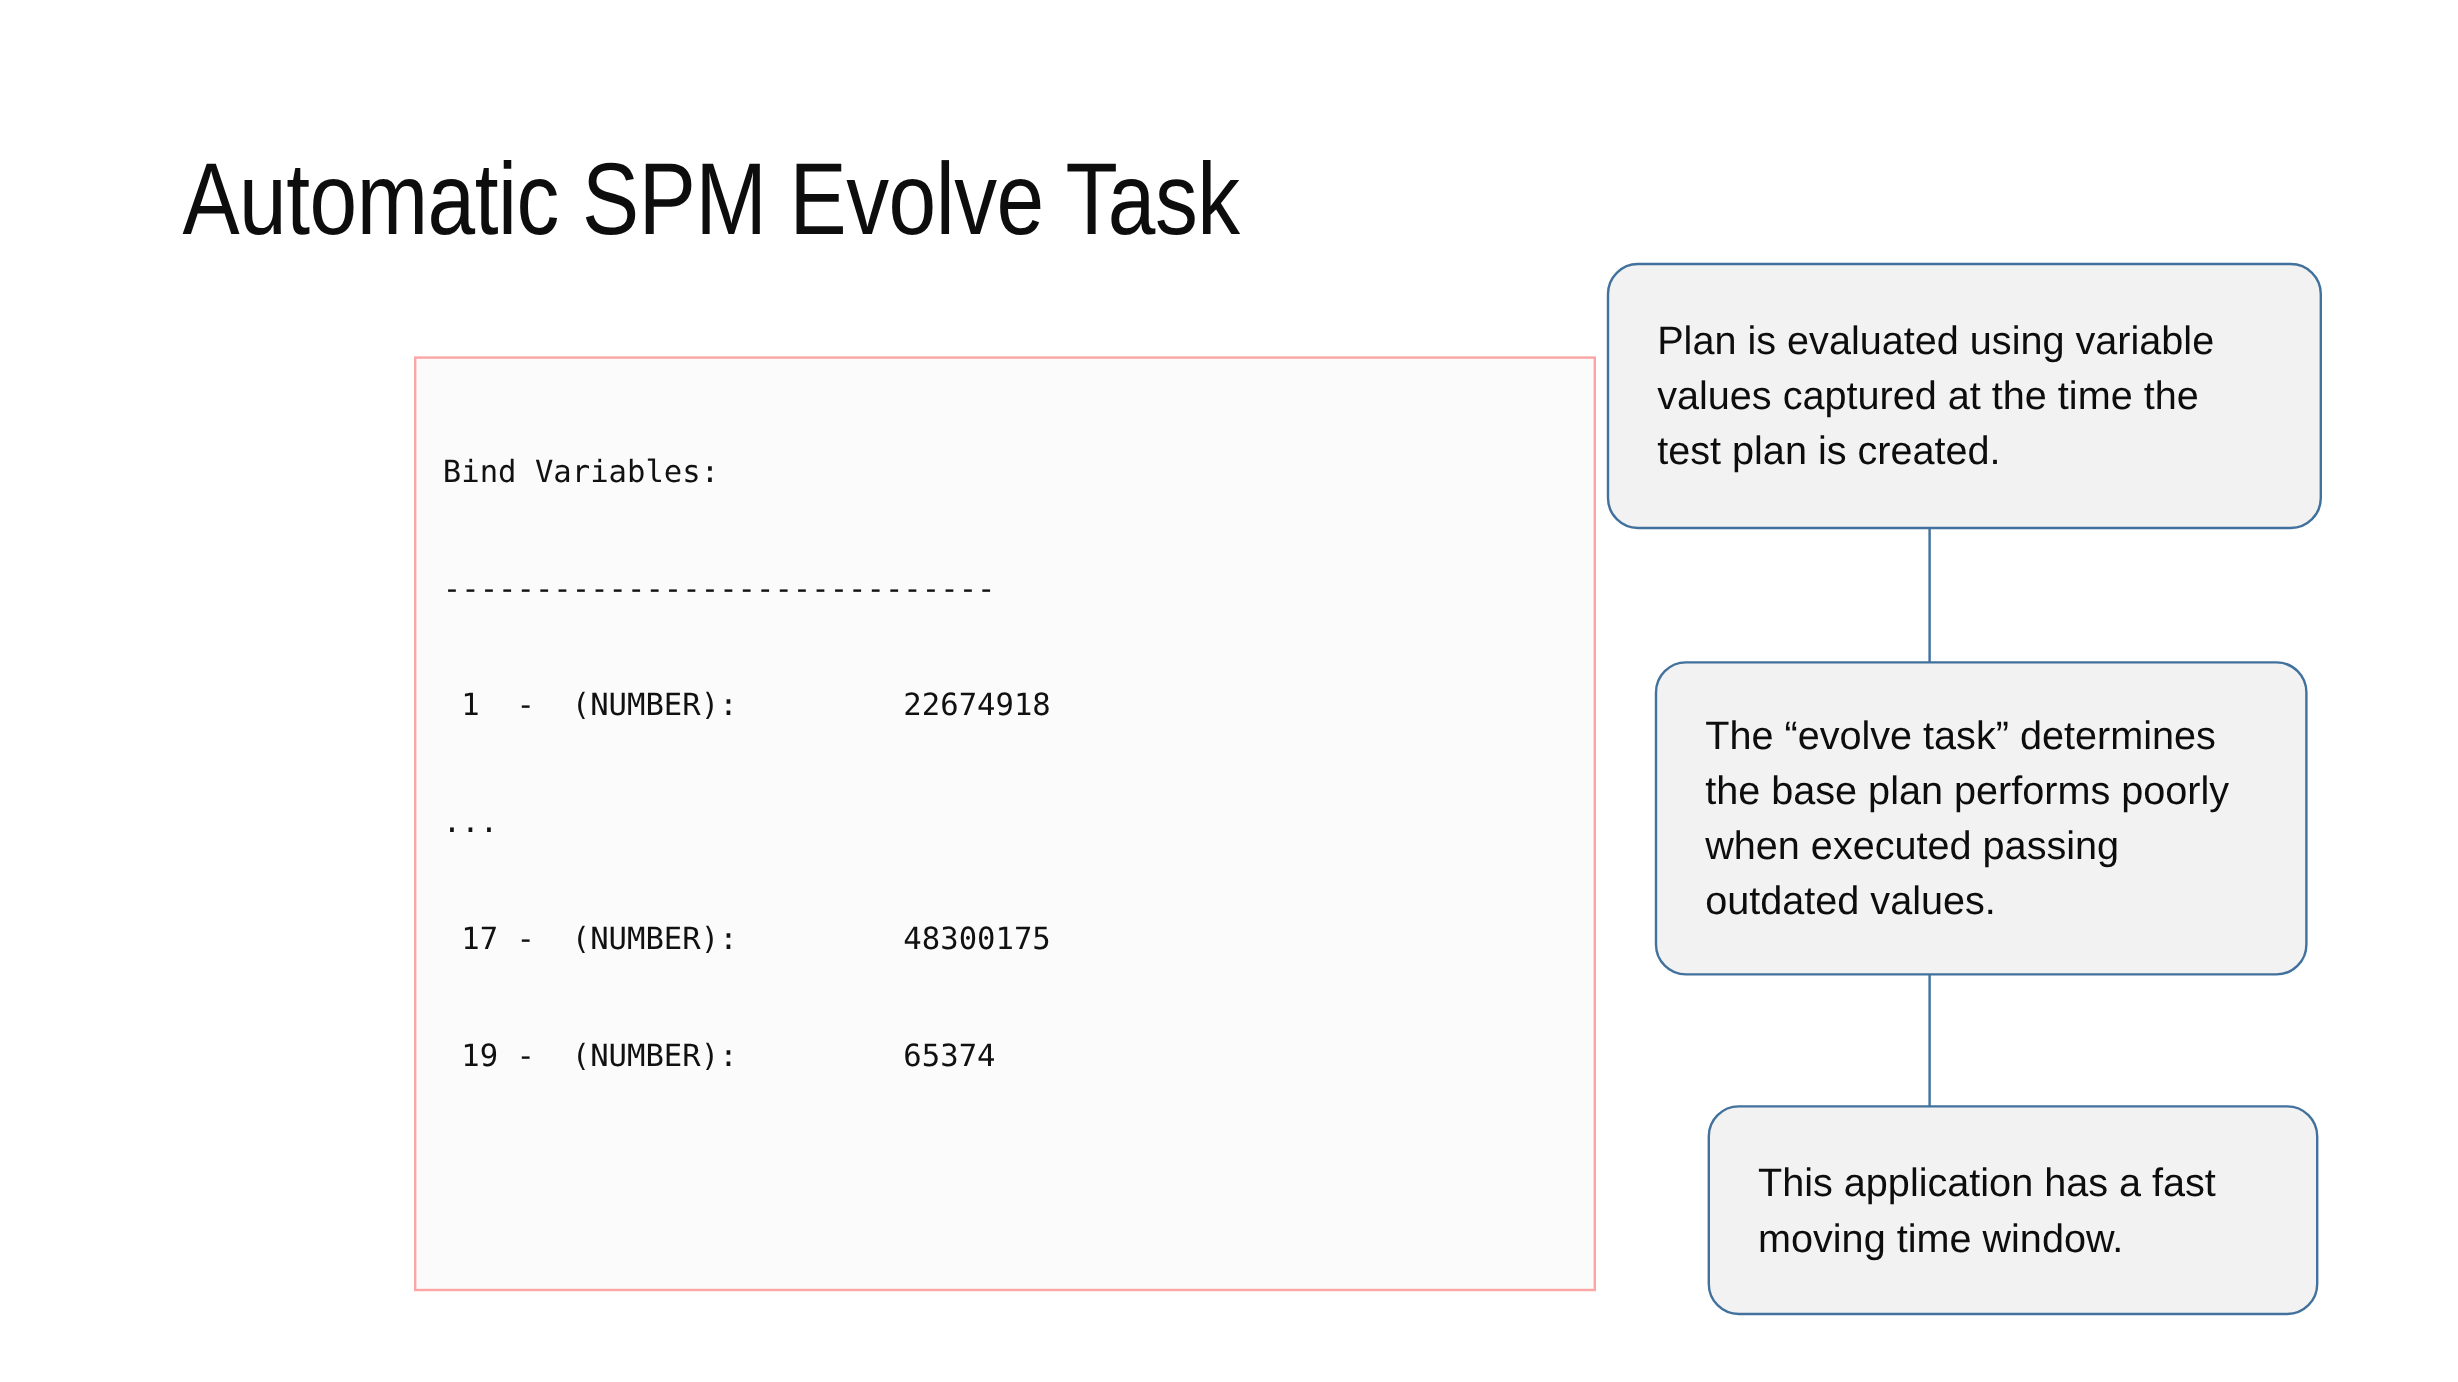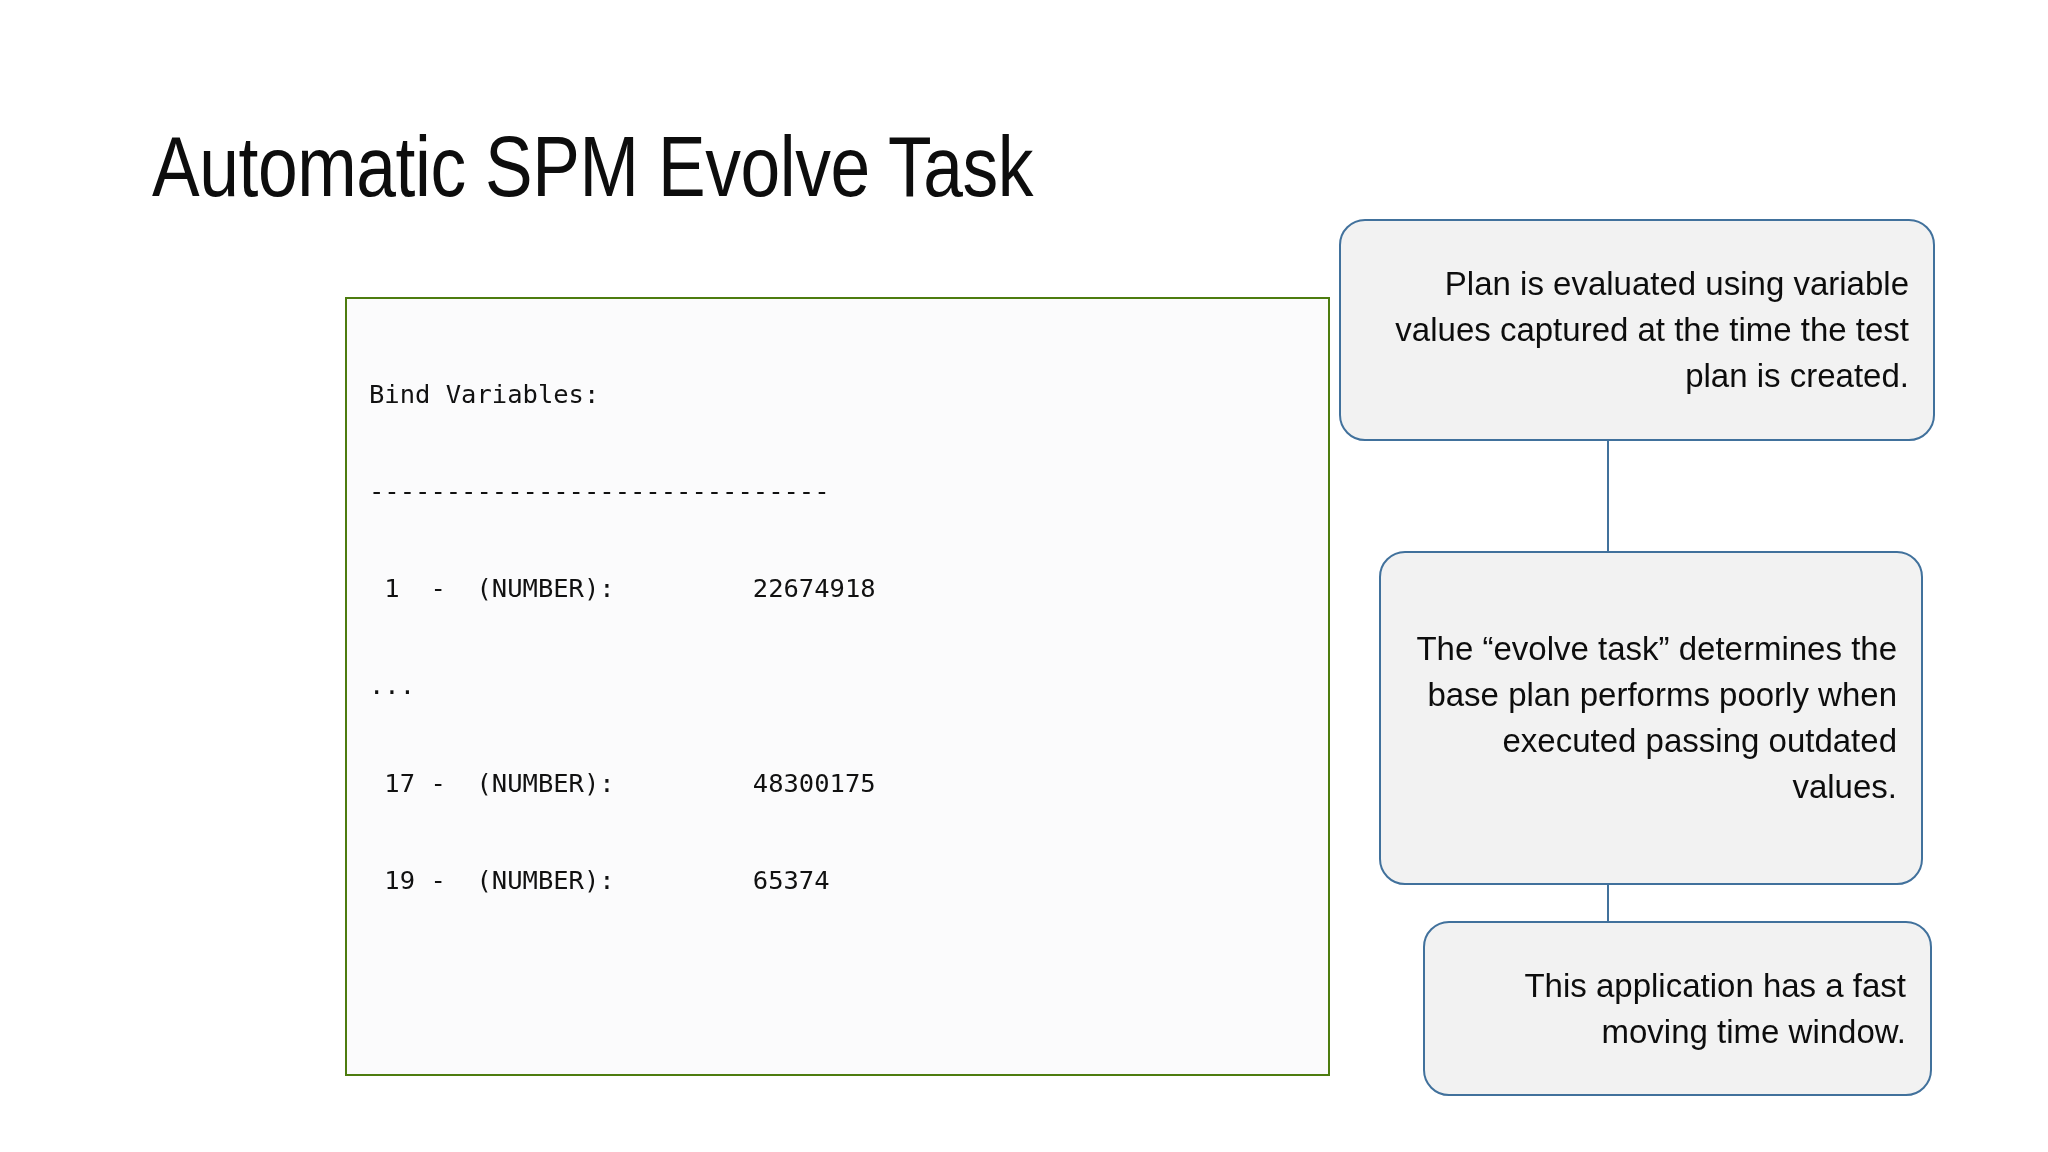--- a/index.html
+++ b/index.html
@@ -35,21 +35,21 @@
   }
 
   
   #code-box {
     position: absolute;
     left: 345px;
     top: 281px;
     width: 985px;
     height: 779px;
     background: #fbfbfc;
-    border: 2px solid #4d7c0f;
+    border: 2px solid #fca5a5;
     box-sizing: border-box;
   }
   #code-content {
     position: absolute;
     left: 22px;
     top: 14px;
     font-family: "DejaVu Sans Mono", "Liberation Mono", monospace;
     font-size: 25.5px;
     line-height: 32.4px;
     color: #111111;
@@ -61,40 +61,40 @@
   
   .callout {
     position: absolute;
     background: #f2f2f2;
     border: 2.2px solid #41719c;
     border-radius: 26px;
     box-sizing: border-box;
     display: flex;
     align-items: center;
     justify-content: center;
-    text-align: right;
+    text-align: left;
     color: #0d0d0d;
     font-family: "Liberation Sans", sans-serif;
     font-size: 33px;
     line-height: 46px;
     font-weight: 400;
-    padding: 10px 24px;
+    padding: 10px 40px;
     z-index: 5;
   }
   #callout-1 {
     left: 1339px;
     top: 203px;
     width: 596px;
     height: 222px;
   }
   #callout-2 {
     left: 1379px;
     top: 535px;
     width: 544px;
-    height: 334px;
+    height: 262px;
   }
   #callout-3 {
     left: 1423px;
     top: 905px;
     width: 509px;
     height: 175px;
   }
 
   
   .connector {

